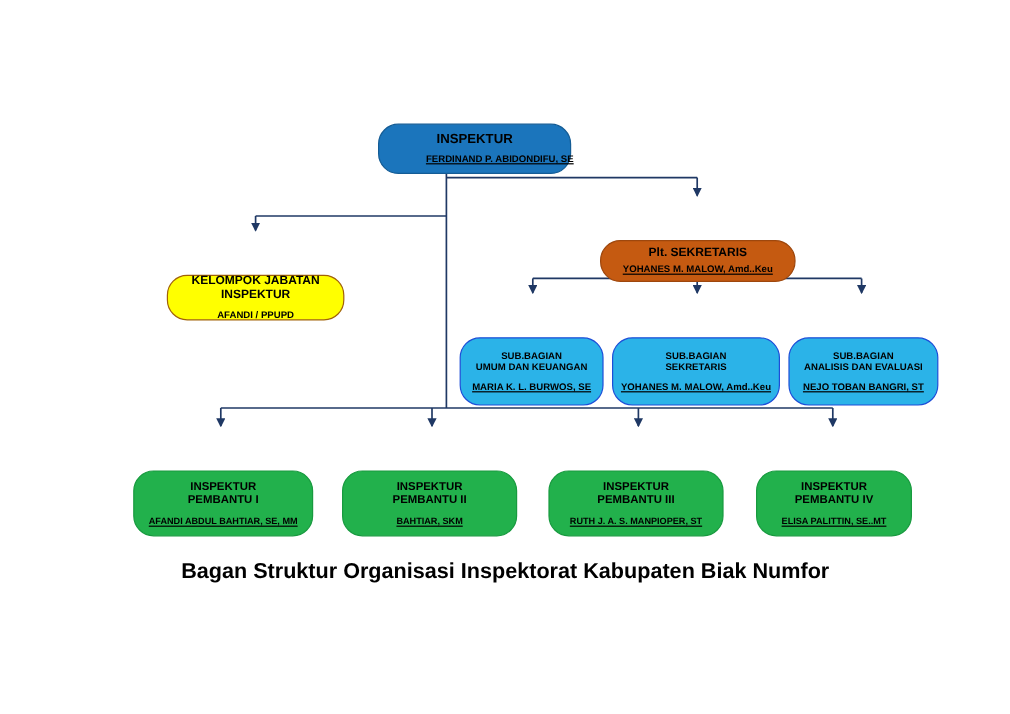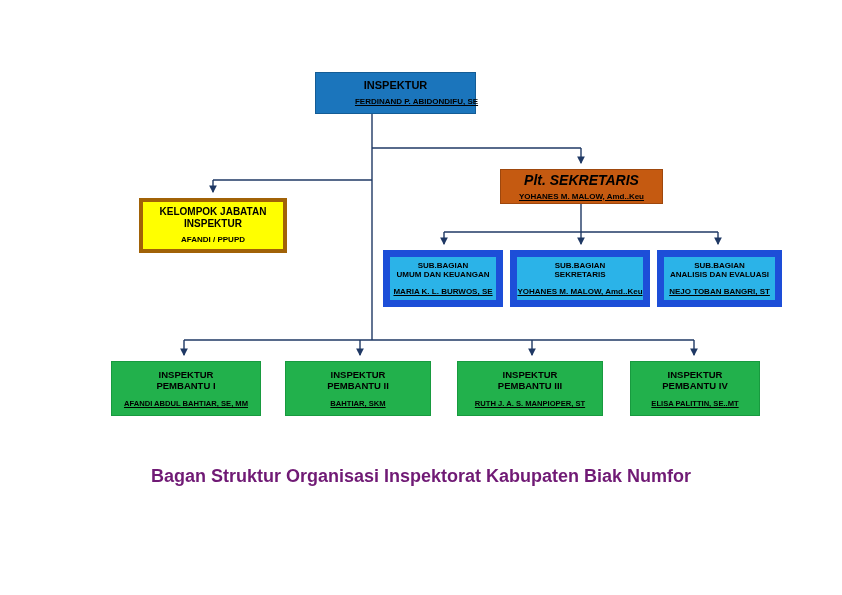--- a/index.html
+++ b/index.html
@@ -7,68 +7,69 @@
     position:relative;
     width:842px;height:595px;
     background:#ffffff;
     font-family:"Liberation Sans",sans-serif;
     overflow:hidden;
   }
   #connectors{position:absolute;left:0;top:0;width:842px;height:595px;}
   .node{
     position:absolute;
     box-sizing:border-box;
-    border-radius:0;
+    border-radius:17px;
     display:flex;flex-direction:column;
     align-items:center;justify-content:center;
     text-align:center;
     font-weight:bold;color:#000;
     padding:3px 4px;
     line-height:1.2;
+    margin-top:31px;
   }
   .node .role{white-space:nowrap;}
   .node .name{text-decoration:underline;white-space:nowrap;}
   .node .name.no-underline{text-decoration:none;}
 
   
   #n-inspektur{left:315px;top:72px;width:161px;height:42px;background:#1B75BC;border:1px solid #145C95;}
   #n-inspektur .role{font-size:11px;}
   #n-inspektur .name{font-size:8px;margin-top:5px;padding-left:42px;}
 
   
   #n-sekretaris{left:500px;top:169px;width:163px;height:35px;background:#C55A11;border:1px solid #9E470D;}
-  #n-sekretaris .role{font-size:14px;font-style:italic;}
+  #n-sekretaris .role{font-size:10px;}
   #n-sekretaris .name{font-size:8px;margin-top:3px;}
 
   
-  #n-fungsional{left:139px;top:198px;width:148px;height:55px;background:#FFFF00;border:4px solid #a16207;}
+  #n-fungsional{left:139px;top:198px;width:148px;height:38px;background:#FFFF00;border:1px solid #a16207;}
   #n-fungsional .role{font-size:10px;line-height:1.15;}
   #n-fungsional .name{font-size:8px;margin-top:6px;}
 
   
-  .sub{background:#2BB3E8;border:7px solid #1d4ed8;top:250px;height:57px;}
+  .sub{background:#2BB3E8;border:1px solid #1d4ed8;top:250px;height:57px;}
   #n-sub-umum{left:383px;width:120px;}
   #n-sub-perencanaan{left:510px;width:140px;}
   #n-sub-analisis{left:657px;width:125px;}
   .sub .role{font-size:8px;line-height:1.2;}
   .sub .name{font-size:8px;margin-top:7px;}
 
   
   .pemb{background:#22B14C;border:1px solid #189A3F;top:361px;height:55px;}
   #n-pembantu1{left:111px;width:150px;}
   #n-pembantu2{left:285px;width:146px;}
   #n-pembantu3{left:457px;width:146px;}
   #n-pembantu4{left:630px;width:130px;}
   .pemb .role{font-size:9.5px;line-height:1.2;}
   .pemb .name{font-size:7.6px;margin-top:7px;}
 
   #chart-title{
     position:absolute;left:0;top:466px;width:842px;
     text-align:center;
-    font-size:18px;font-weight:bold;color:#701a75;
+    font-size:18px;font-weight:bold;color:#000000;
   }
 </style>
 </head>
 <body>
 
 <div id="stage">
 
   <svg id="connectors" viewBox="0 0 842 595" xmlns="http://www.w3.org/2000/svg">
     <defs>
       <marker id="arrow" viewBox="0 0 10 10" refX="8.5" refY="5" markerWidth="5.5" markerHeight="5.5" orient="auto-start-reverse">

